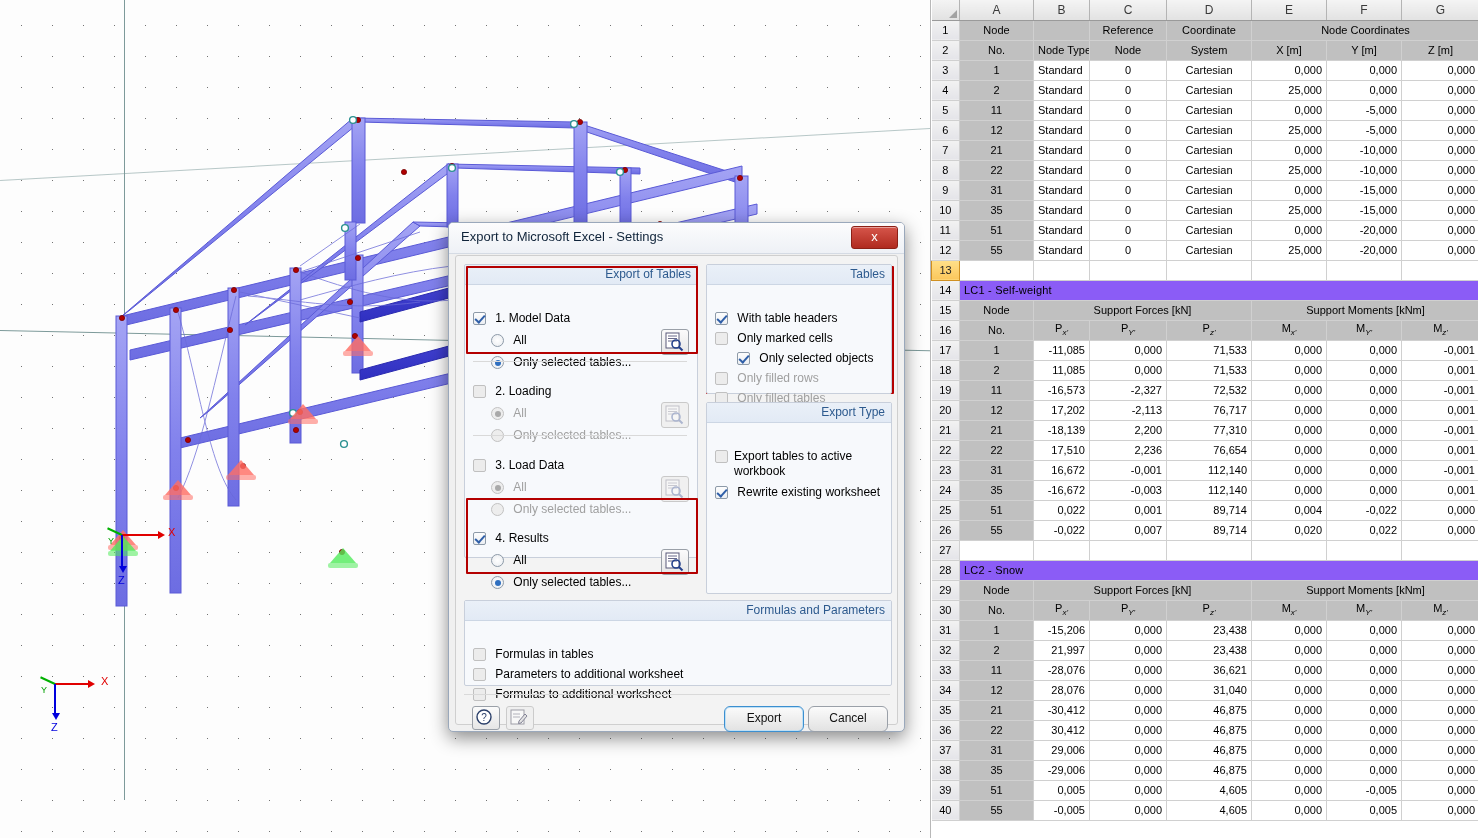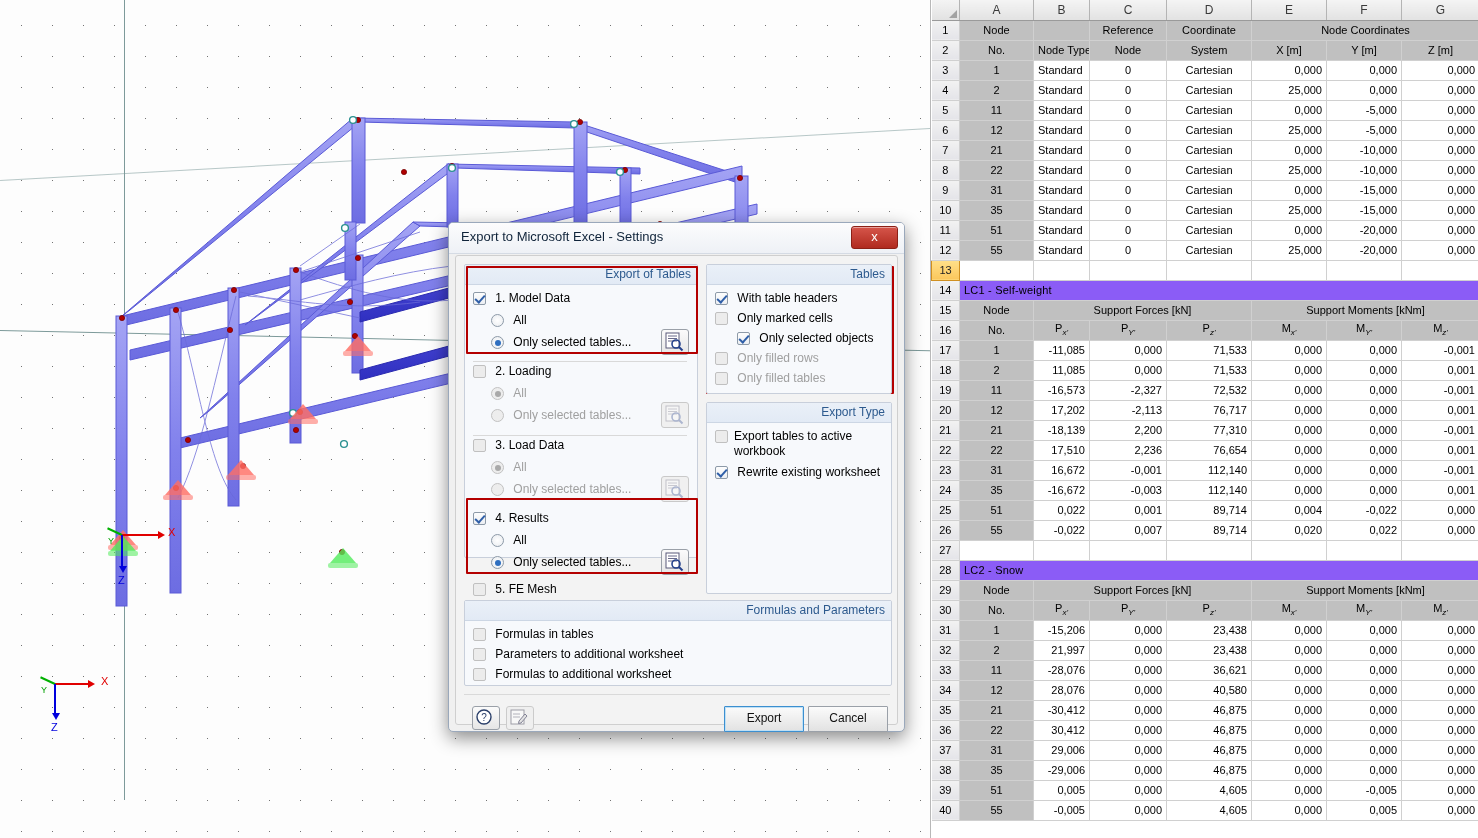--- a/index.html
+++ b/index.html
@@ -107,30 +107,30 @@
       border:1px solid #8d9aa8;border-radius:2px;box-sizing:border-box;}
   .chk.on:after{content:"";position:absolute;left:3px;top:0px;width:4px;height:8px;
       border:solid #2f5fa8;border-width:0 2px 2px 0;transform:rotate(42deg);}
   .chk.dis{background:#ececec;border-color:#c0c0c0;}
   .rad{width:13px;height:13px;border-radius:50%;
       background:radial-gradient(#ffffff,#e8ebef);border:1px solid #8d9aa8;box-sizing:border-box;}
   .rad.on:after{content:"";position:absolute;left:2.5px;top:2.5px;width:6px;height:6px;
       border-radius:50%;background:#2f6fc0;}
   .rad.dis{background:#ededed;border-color:#c2c2c2;}
   .rad.dis.on:after{background:#a9a9a9;}
-  .row{position:absolute;white-space:nowrap;line-height:15px;}
+  .row{position:absolute;white-space:nowrap;line-height:15px;margin-top:20px;}
   .row label{margin-left:6px;font-size:12px;vertical-align:middle;cursor:default;}
   .row.dim label{color:#a0a0a0;}
   .sep{position:absolute;height:1px;background:#d9d9d9;}
 
   .magbtn{position:absolute;width:26px;height:24px;
      background:linear-gradient(#fbfbfb,#e6e6e6);border:1px solid #9aa0a8;border-radius:3px;cursor:pointer;}
   .magbtn.dis{background:#f0f0f0;border-color:#c9c9c9;}
 
-  .dlgbtn{position:absolute;height:24px;border-radius:1px;font-size:12px;
+  .dlgbtn{position:absolute;height:24px;border-radius:6px;font-size:12px;
      background:linear-gradient(#fbfbfb,#e2e2e2);border:1px solid #9aa0a8;
      text-align:center;line-height:22px;cursor:pointer;color:#111;}
   .dlgbtn.primary{border:1px solid #3c8fd0;box-shadow:0 0 0 1px #bfe0f5 inset;}
   .iconbtn{position:absolute;width:26px;height:22px;border-radius:3px;
      background:linear-gradient(#fbfbfb,#e6e6e6);border:1px solid #9aa0a8;cursor:pointer;}
   .iconbtn.dis{background:#efefef;border-color:#cbcbcb;}
 </style>
 </head>
 <body>
 
@@ -613,21 +613,21 @@
           <td class="num">36,621</td>
           <td class="num">0,000</td>
           <td class="num">0,000</td>
           <td class="num">0,000</td>
         </tr>
         <tr>
           <td class="rowhdr">34</td>
           <td class="idx">12</td>
           <td class="num">28,076</td>
           <td class="num">0,000</td>
-          <td class="num">40,580</td>
+          <td class="num">31,040</td>
           <td class="num">0,000</td>
           <td class="num">0,000</td>
           <td class="num">0,000</td>
         </tr>
         <tr>
           <td class="rowhdr">35</td>
           <td class="idx">21</td>
           <td class="num">-30,412</td>
           <td class="num">0,000</td>
           <td class="num">46,875</td>

